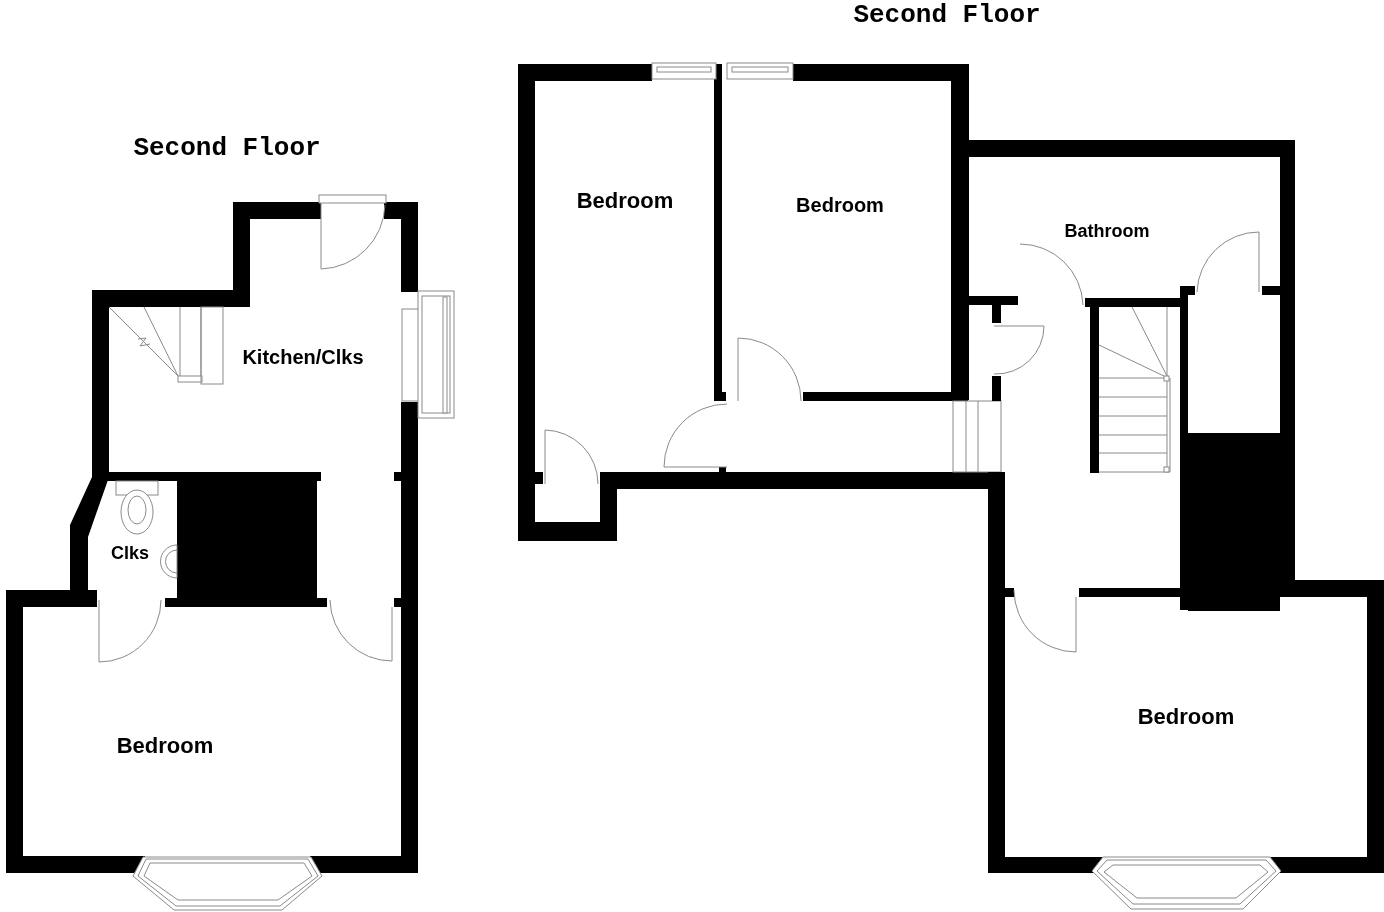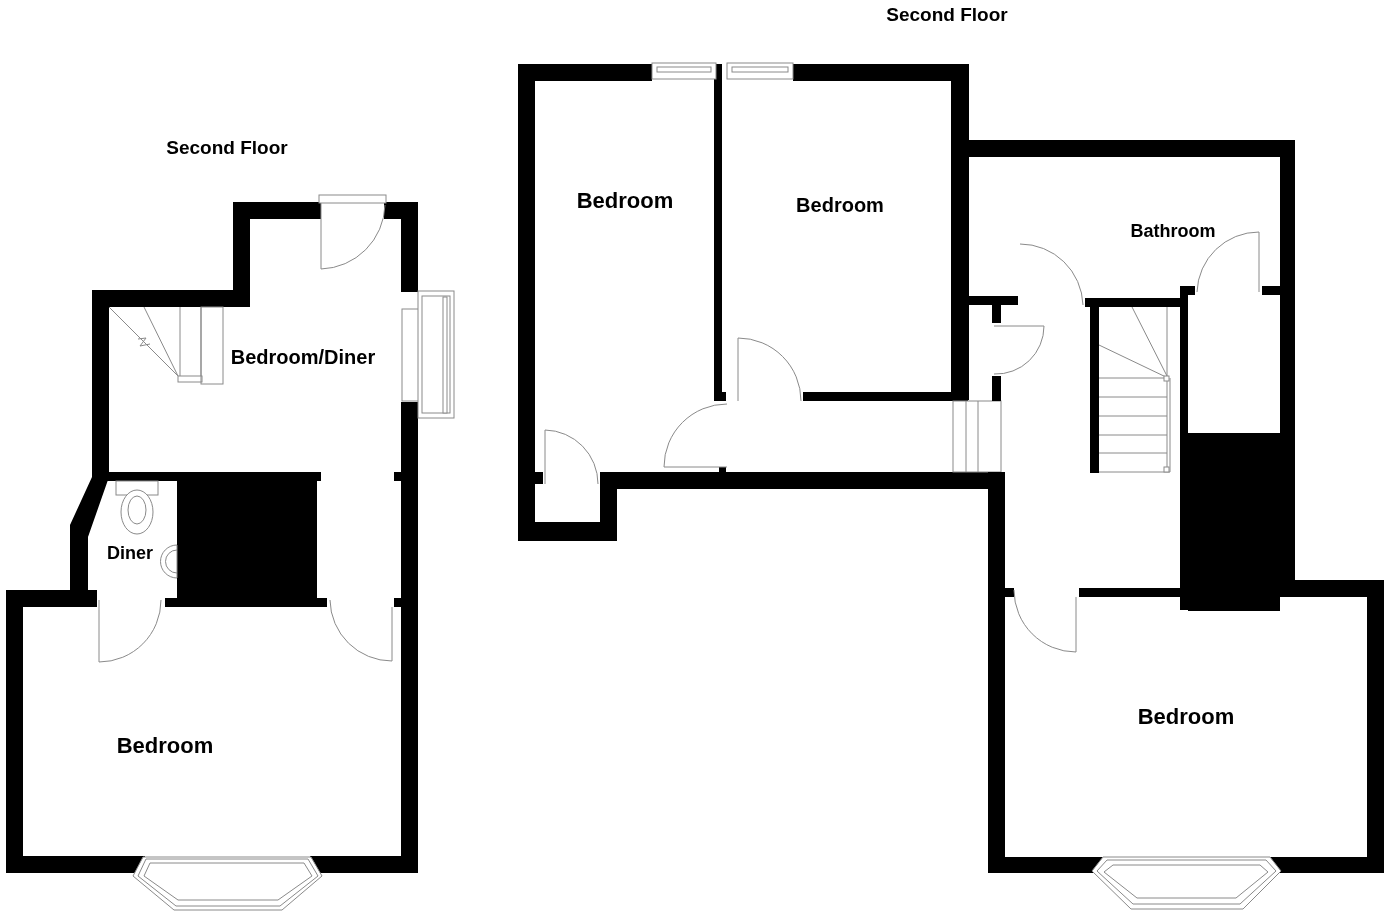--- a/index.html
+++ b/index.html
@@ -9,21 +9,21 @@
     .thin { fill: none; stroke: #8a8a8a; stroke-width: 1; }
     .win { fill: #ffffff; stroke: #8a8a8a; stroke-width: 1; }
     .label {
       position: absolute;
       font-family: "Liberation Sans", sans-serif;
       font-weight: bold;
       color: #000000;
       white-space: nowrap;
       transform: translate(-50%, -50%);
     }
-    .title { font-size: 19px; }
+    .title { font-size: 26px; font-family: Liberation Mono, monospace; }
     .room-lg { font-size: 22px; }
     .room-md { font-size: 20px; }
     .room-sm { font-size: 18px; }
   </style>
 </head>
 <body>
 
 <svg width="1384" height="912" viewBox="0 0 1384 912" xmlns="http://www.w3.org/2000/svg">
 
   <g>
@@ -200,20 +200,20 @@
       <polygon class="win" points="1103,857 1270,857 1281,871 1243,909 1131,909 1092,871"></polygon>
       <polygon class="thin" points="1107,860 1266,860 1276,871 1240,904 1133,904 1097,871"></polygon>
       <polygon class="thin" points="1113,865 1260,865 1268,872 1236,898 1137,898 1104,872"></polygon>
     </g>
   </g>
 </svg>
 
 <div class="label title" style="left:227px; top:148px;">Second Floor</div>
 <div class="label title" style="left:947px; top:15px;">Second Floor</div>
 
-<div class="label room-md" style="left:303px; top:357px;">Bedroom/Diner</div>
-<div class="label room-sm" style="left:130px; top:553px;">Diner</div>
+<div class="label room-md" style="left:303px; top:357px;">Kitchen/Clks</div>
+<div class="label room-sm" style="left:130px; top:553px;">Clks</div>
 <div class="label room-lg" style="left:165px; top:746px;">Bedroom</div>
 
 <div class="label room-lg" style="left:625px; top:201px;">Bedroom</div>
 <div class="label room-md" style="left:840px; top:205px;">Bedroom</div>
-<div class="label room-sm" style="left:1173px; top:231px;">Bathroom</div>
+<div class="label room-sm" style="left:1107px; top:231px;">Bathroom</div>
 <div class="label room-lg" style="left:1186px; top:717px;">Bedroom</div>
 
 </body></html>

